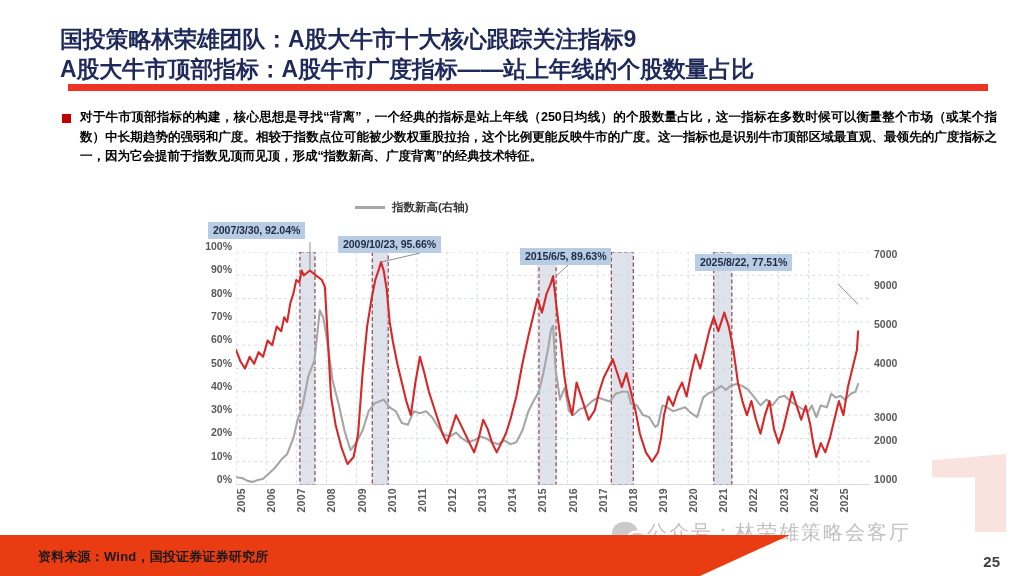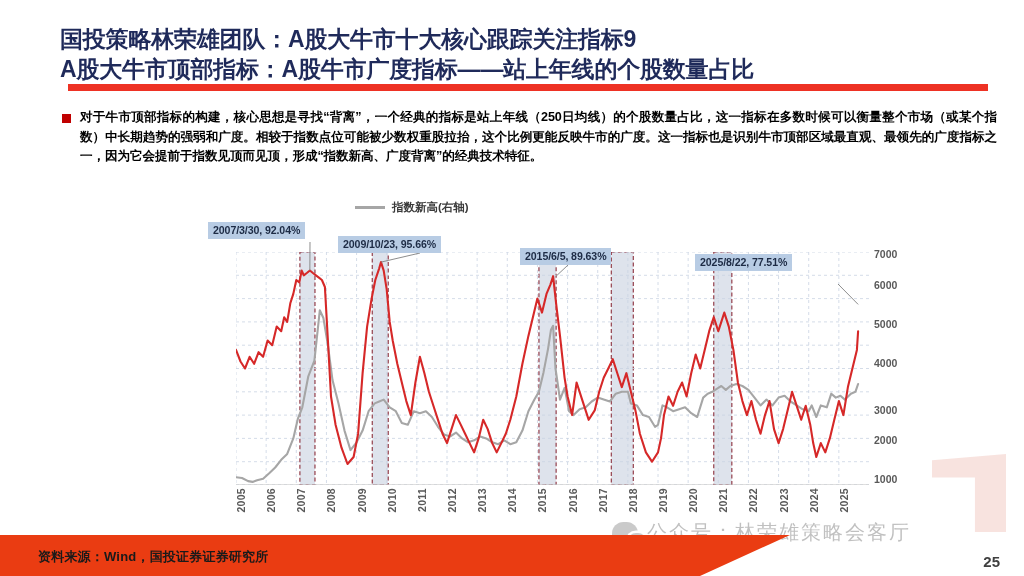--- a/index.html
+++ b/index.html
@@ -127,26 +127,39 @@
 
   <div class="chart-wrap">
 
     <div class="legend">
       <div class="legend-item">
         <span class="legend-swatch" style="background:#a6a6a6"></span>
         <span>指数新高(右轴)</span>
       </div>
     </div>
 
+    <div class="yaxis-left">
+        <span style="top: 0px;">100%</span>
+        <span style="top: 23.3px;">90%</span>
+        <span style="top: 46.6px;">80%</span>
+        <span style="top: 69.9px;">70%</span>
+        <span style="top: 93.2px;">60%</span>
+        <span style="top: 116.5px;">50%</span>
+        <span style="top: 139.8px;">40%</span>
+        <span style="top: 163.1px;">30%</span>
+        <span style="top: 186.4px;">20%</span>
+        <span style="top: 209.7px;">10%</span>
+        <span style="top: 233px;">0%</span>
+      </div>
     <div class="yaxis-right">
         <span style="top: 8px;">7000</span>
-        <span style="top: 38.8333px;">6000</span>
+        <span style="top: 38.8333px;">9000</span>
         <span style="top: 77.6667px;">5000</span>
         <span style="top: 116.5px;">4000</span>
-        <span style="top: 164px;">3000</span>
+        <span style="top: 171px;">3000</span>
         <span style="top: 194.167px;">2000</span>
         <span style="top: 233px;">1000</span>
       </div>
     <div class="xaxis">
         <span style="left: 5px;">2005</span>
         <span style="left: 35.1429px;">2006</span>
         <span style="left: 65.2857px;">2007</span>
         <span style="left: 95.4286px;">2008</span>
         <span style="left: 125.571px;">2009</span>
         <span style="left: 155.714px;">2010</span>

